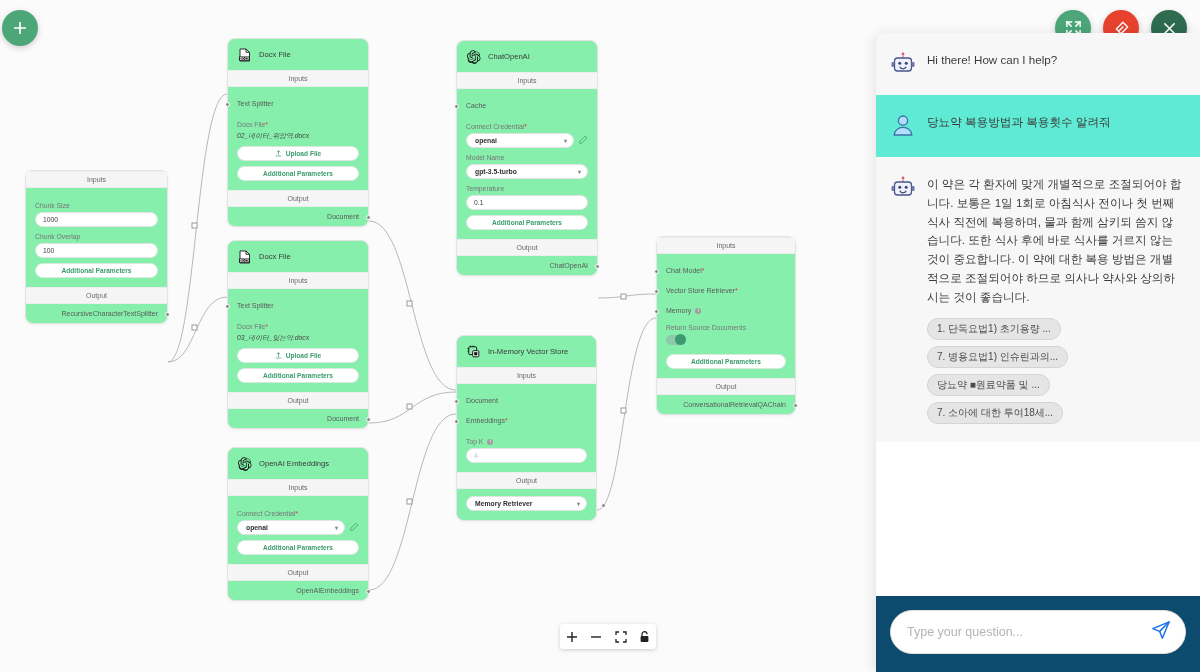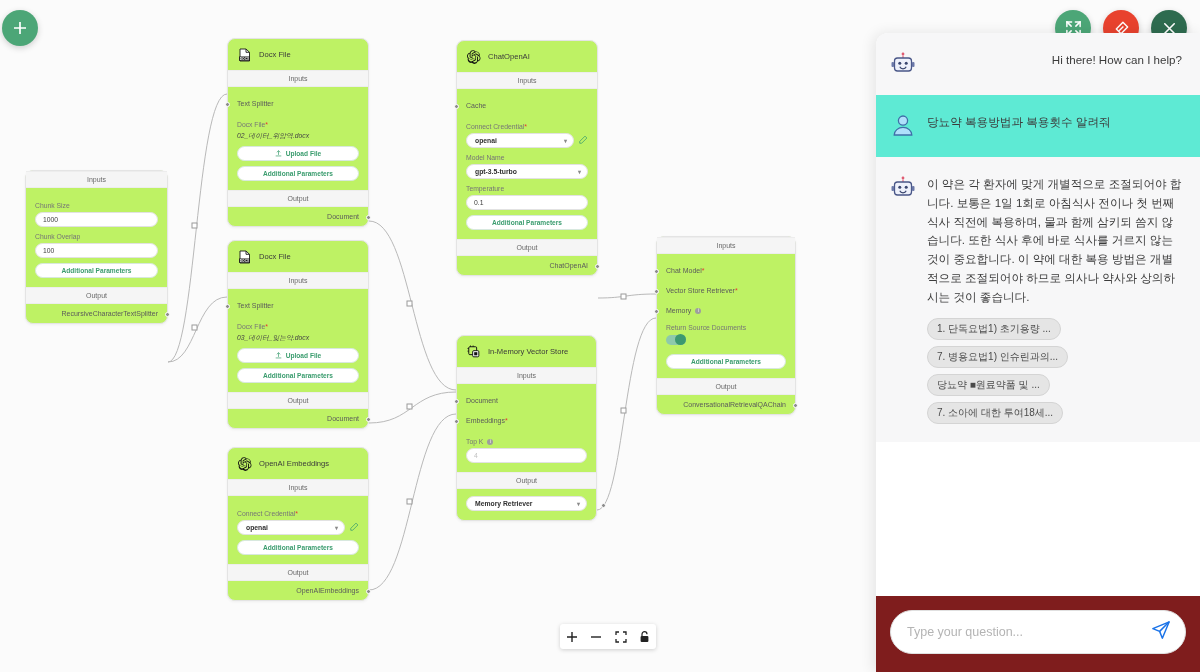--- a/index.html
+++ b/index.html
@@ -14,21 +14,21 @@
   
   .canvas {
     position: absolute; inset: 0;
     background: #fbfbfb;
   }
   .edges { position: absolute; inset: 0; width: 1200px; height: 672px; pointer-events: none; }
 
   
   .node {
     position: absolute;
-    background: #bef264;
+    background: #86efac;
     border: 1px solid #e4e4e4;
     border-radius: 8px;
     box-shadow: 0 1px 3px rgba(0,0,0,0.05);
     font-size: 7.2px;
     color: #333;
   }
   .node-head {
     display: flex; align-items: center; gap: 7px;
     padding: 8px 9px 8px 9px;
   }
@@ -123,31 +123,31 @@
     position: absolute; left: 876px; top: 33px;
     width: 324px; height: 639px;
     background: #fff;
     border-radius: 12px 0 0 0;
     box-shadow: -3px 0 14px rgba(0,0,0,0.09);
     display: flex; flex-direction: column;
     overflow: hidden;
   }
   .chat-scroll { flex: 1; overflow: hidden; }
   .msg { display: flex; gap: 11px; padding: 18px 18px 18px 14px; }
-  .msg.bot { background: #f7f7f8; justify-content: space-between; }
+  .msg.bot { background: #f7f7f8; }
   .msg.user { background: #5eead4; }
   .avatar { width: 26px; height: 26px; flex: 0 0 26px; }
   .msg-text { font-size: 11.6px; line-height: 1.62; color: #3b3b3b; }
   .chips { display: flex; flex-wrap: wrap; gap: 6px; margin-top: 12px; }
   .chip {
     border: 1px solid #d4d4d4; border-radius: 11px;
     padding: 3px 9px; font-size: 10px; color: #4a4a4a; background: #e5e5e5;
     white-space: nowrap;
   }
-  .chat-input-wrap { padding: 14px 14px 18px 14px; background: #7f1d1d; }
+  .chat-input-wrap { padding: 14px 14px 18px 14px; background: #0c4a6e; }
   .chat-input {
     border: 1px solid #e0e0e0; border-radius: 22px;
     height: 44px; display: flex; align-items: center;
     padding: 0 14px 0 16px; gap: 8px; background: #fff;
   }
   .chat-input input {
     flex: 1; border: none; outline: none;
     font-size: 12.5px; color: #333; font-family: "Liberation Sans", sans-serif;
     background: transparent;
   }

